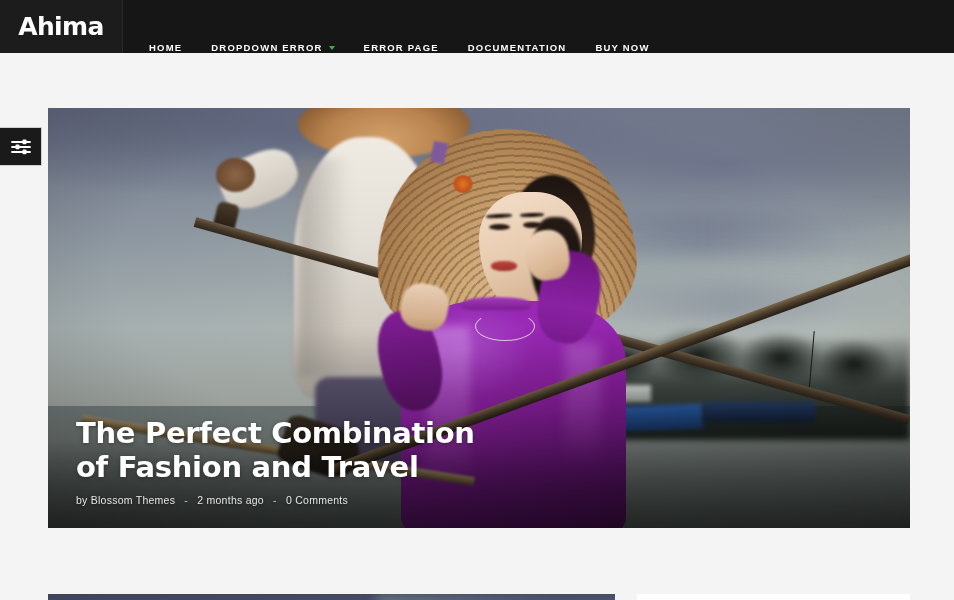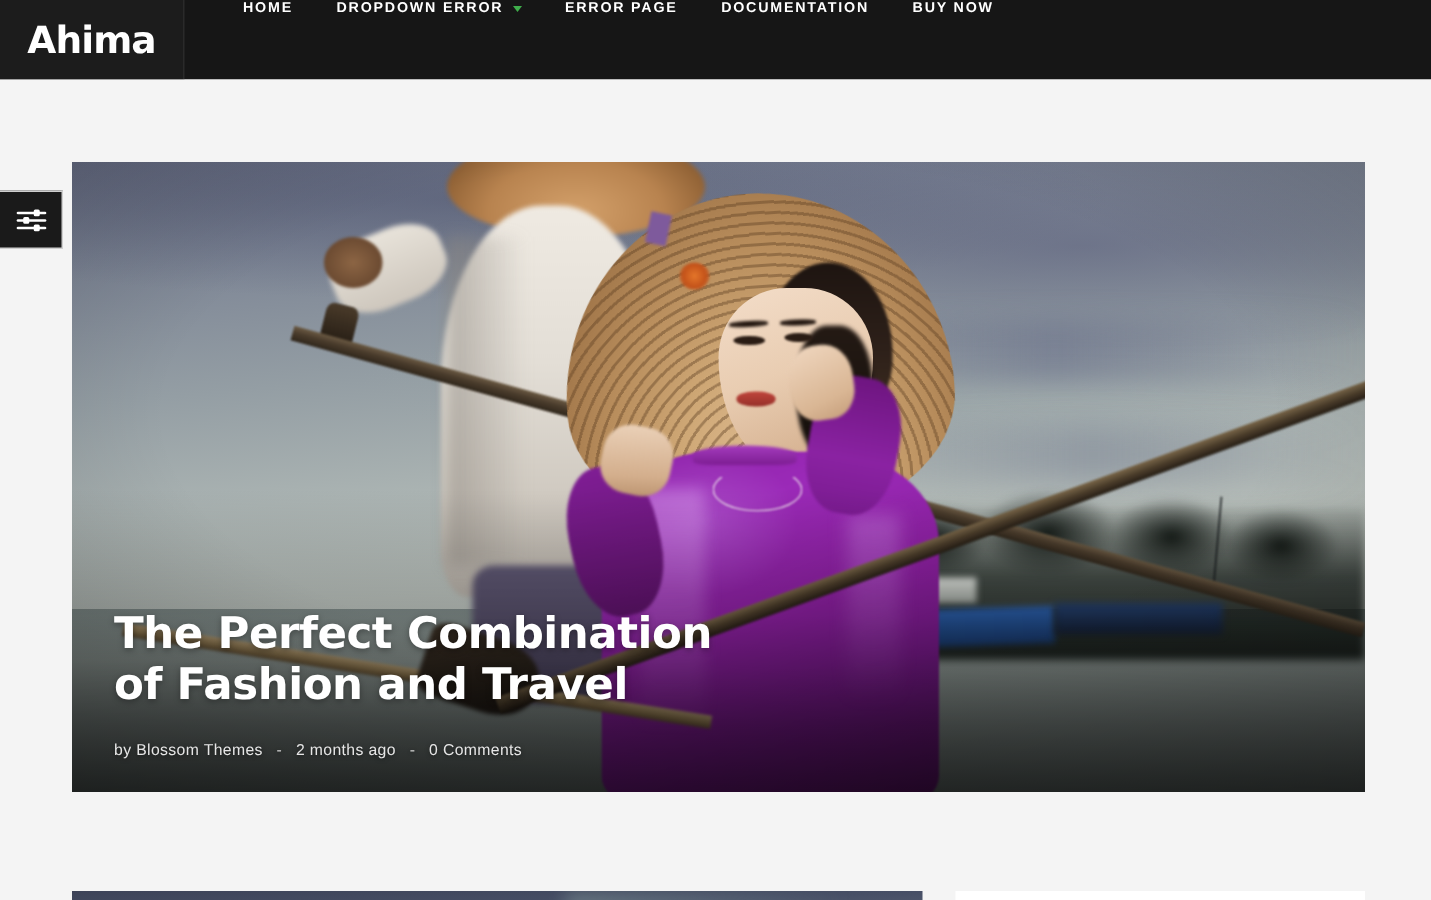--- a/index.html
+++ b/index.html
@@ -23,22 +23,22 @@
     flex:0 0 122px;
   }
   .logo-text {
     color:#ffffff;
     font-size:25px;
     font-weight:bold;
     letter-spacing:-0.6px;
     font-family:"DejaVu Sans", sans-serif;
   }
   .nav {
-    display:flex; align-items:flex-start;
-    padding-left:39px;
+    display:flex; align-items:flex-end;
+    padding-left:26px;
     flex:1 1 auto;
     border-left:1px solid #2a2a2a;
   }
   .nav-item {
     display:flex; align-items:center;
     color:#ffffff;
     font-size:9.5px;
     font-weight:bold;
     letter-spacing:1.2px;
     margin-right:29px;
@@ -382,21 +382,21 @@
     color:#ffffff;
     font-family:"DejaVu Sans", sans-serif;
     font-size:29px;
     font-weight:bold;
     line-height:1.17;
     letter-spacing:-0.3px;
     max-width:420px;
     text-shadow:0 1px 4px rgba(0,0,0,.35);
   }
   .hero-meta {
-    margin-top:20px;
+    margin-top:9px;
     color:#e6e6e6;
     font-size:10.5px;
     letter-spacing:0.25px;
     text-shadow:0 1px 3px rgba(0,0,0,.5);
   }
   .hero-meta .sep { margin:0 6px; opacity:.85; }
 
   
   .lower { position:absolute; left:0; top:519px; width:954px; height:28px; }
   .post-card {

